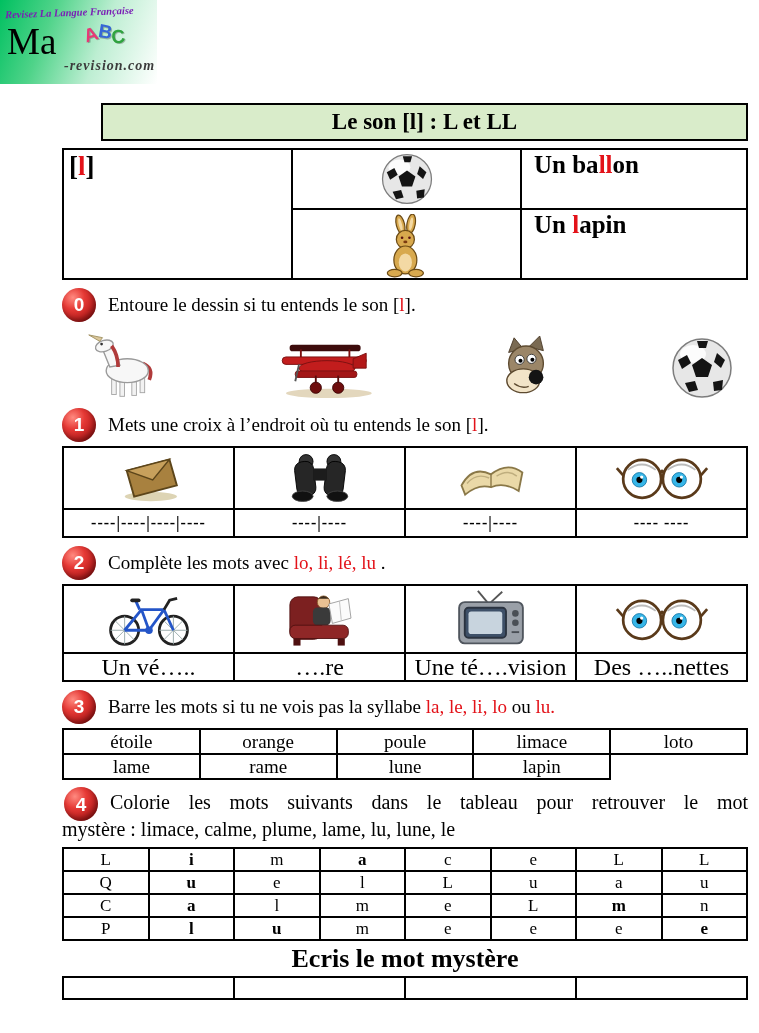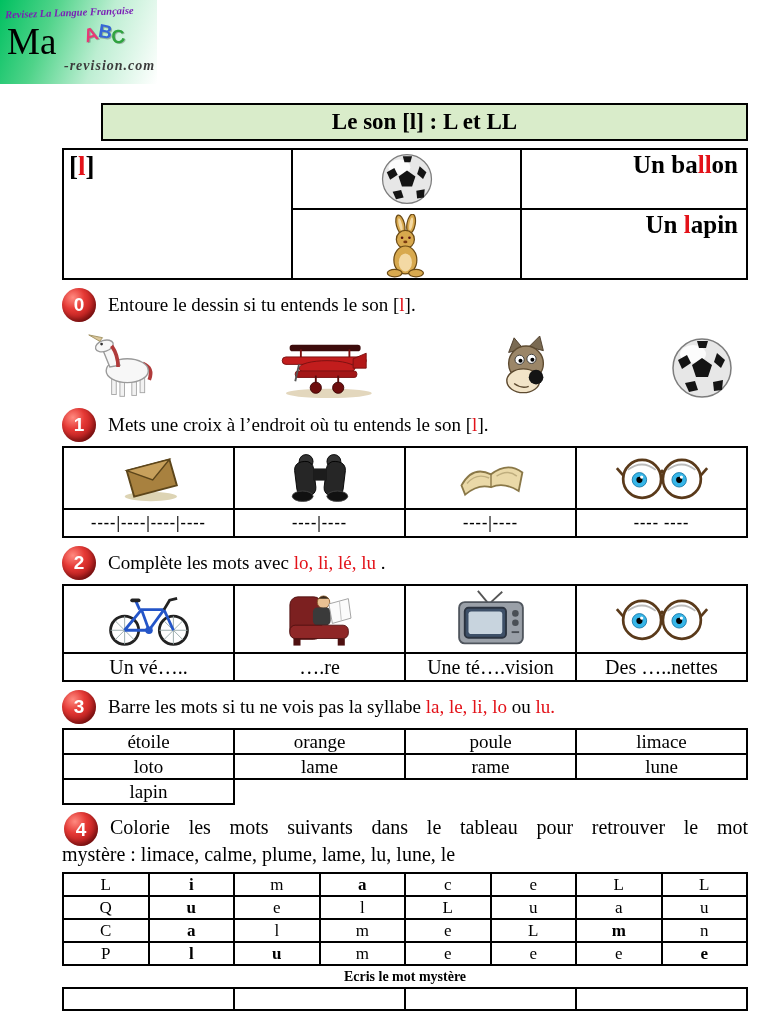--- a/index.html
+++ b/index.html
@@ -29,57 +29,57 @@
 
   
   .intro-table{display:grid;grid-template-columns:229px 229px 1fr;
         border:2px solid #000;margin-top:7px;}
   .it-left{grid-row:1/3;border-right:2px solid #000;font-size:27px;font-weight:bold;
         padding:1px 5px;}
   .it-img1{border-right:2px solid #000;border-bottom:2px solid #000;height:58px;
         display:flex;align-items:center;justify-content:center;}
   .it-img2{border-right:2px solid #000;height:68px;display:flex;align-items:flex-end;
         justify-content:center;overflow:hidden;}
-  .it-word{text-align:right;font-weight:bold;font-size:25px;padding:1px 8px 0 0;}
+  .it-word{text-align:left;font-weight:bold;font-size:25px;padding:1px 8px 0 12px;}
   .it-word1{border-bottom:2px solid #000;}
   .red{color:#e31219;}
 
   
   .section-header{display:flex;align-items:center;gap:12px;margin-top:8px;}
   .badge{width:34px;height:34px;border-radius:50%;flex:0 0 34px;
         background:radial-gradient(circle at 32% 28%,#ff8a80 0%,#e53935 35%,#b71c1c 72%,#7f0000 100%);
         color:#fff;font-weight:bold;font-size:19px;display:flex;align-items:center;
         justify-content:center;font-family:"Liberation Sans",sans-serif;
         box-shadow:inset -2px -3px 5px rgba(0,0,0,.35);}
   .sh-text{font-weight:normal;font-size:19px;}
 
   .circle-row{display:flex;justify-content:space-between;align-items:flex-end;
         padding:2px 14px 0 14px;height:76px;}
 
   
   .grid-table{display:grid;border-left:2px solid #000;border-top:2px solid #000;margin-top:4px;}
   .grid-table>div{border-right:2px solid #000;border-bottom:2px solid #000;
         display:flex;align-items:center;justify-content:center;}
   .cols4{grid-template-columns:repeat(4,1fr);}
-  .cols3{grid-template-columns:repeat(4,1fr);}
+  .cols3{grid-template-columns:repeat(5,1fr);}
   .cols8{grid-template-columns:repeat(8,1fr);}
   .img-cell{height:60px;overflow:hidden;}
   .dash-cell{height:26px;font-weight:bold;font-size:16px;letter-spacing:1px;}
-  .word-cell{height:26px;font-size:20px;}
+  .word-cell{height:26px;font-size:24px;}
   .strike-cell{height:23px;font-size:19px;}
   .lg-cell{height:21px;font-size:17px;}
   .lg-cell.bold{font-weight:bold;}
   .answer-cell{height:20px;}
 
   
   .s4-block{margin-top:9px;position:relative;font-size:20px;line-height:27px;}
   .s4-badge{position:absolute;left:2px;top:-2px;}
   .s4-line1{margin-left:48px;text-align:justify;text-align-last:justify;}
 
-  .mystery-title{text-align:center;font-weight:bold;font-size:14px;margin-top:3px;}
+  .mystery-title{text-align:center;font-weight:bold;font-size:26px;margin-top:3px;}
 
   svg{display:block;}
 </style>
 </head>
 <body>
 
 <div class="logo">
   <div class="logo-tagline">Revisez La Langue Française</div>
   <div class="logo-ma">Ma</div>
   <div class="logo-abc"><span class="abc-a">A</span><span class="abc-b">B</span><span class="abc-c">C</span></div>

